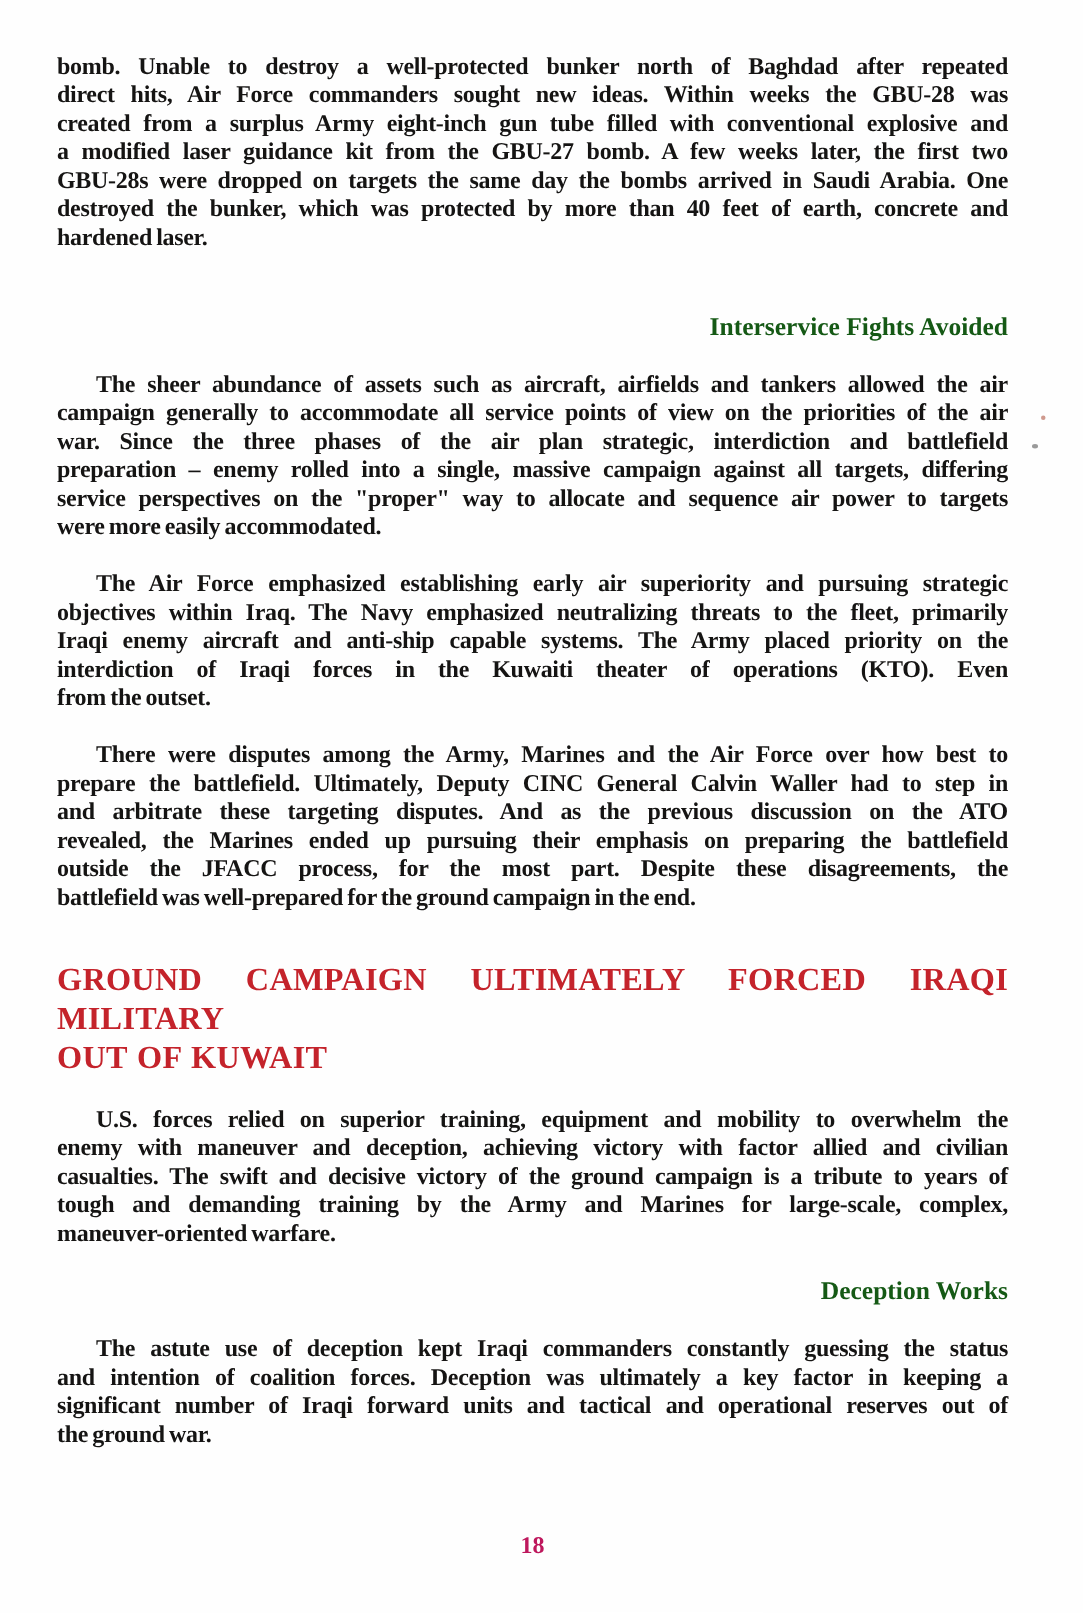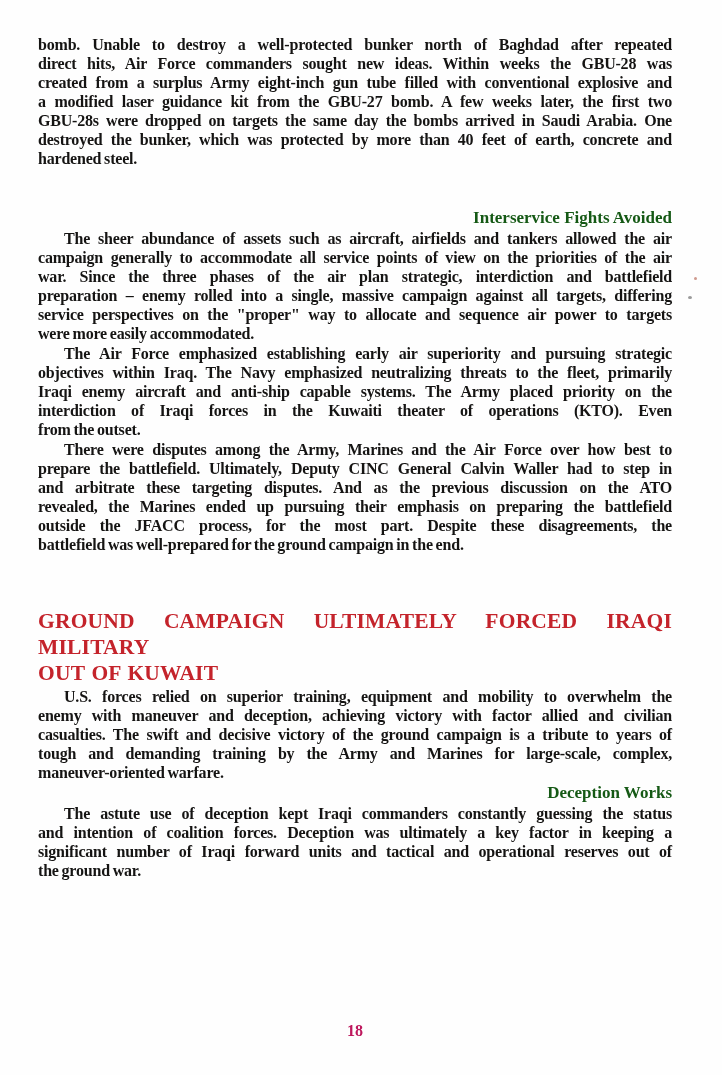--- a/index.html
+++ b/index.html
@@ -12,23 +12,23 @@
     font-family: "Liberation Serif", "DejaVu Serif", serif;
     font-weight: 700;
     color: #151413;
   }
   .content {
     position: absolute;
     left: 38px;
     top: 35px;
     width: 634px;
   }
-  .block + .block { margin-top: 1px; }
+  .block + .block { margin-top: 19px; }
   .content > .block:nth-child(2) { margin-top: 40px; }  
-  .content > .block:nth-child(6) { margin-top: 54px; }  
+  .content > .block:nth-child(6) { margin-top: 32px; }  
 
   .para {
     font-size: 16px;
     line-height: 19px;
     letter-spacing: -0.2px;
     word-spacing: -1px;
   }
   .pline { text-align: justify; text-align-last: justify; }
   .pline.last { text-align-last: left; }
   .pline.first { padding-left: 26px; }
@@ -71,21 +71,21 @@
 
 <div class="page">
   <div class="content">
       <div class="block para">
         <div class="pline first">bomb. Unable to destroy a well-protected bunker north of Baghdad after repeated</div>
         <div class="pline">direct hits, Air Force commanders sought new ideas. Within weeks the GBU-28 was</div>
         <div class="pline">created from a surplus Army eight-inch gun tube filled with conventional explosive and</div>
         <div class="pline">a modified laser guidance kit from the GBU-27 bomb. A few weeks later, the first two</div>
         <div class="pline">GBU-28s were dropped on targets the same day the bombs arrived in Saudi Arabia. One</div>
         <div class="pline">destroyed the bunker, which was protected by more than 40 feet of earth, concrete and</div>
-        <div class="pline last">hardened steel.</div>
+        <div class="pline last">hardened laser.</div>
       </div>
       <div class="block h-green">Interservice Fights Avoided</div>
       <div class="block para">
         <div class="pline first">The sheer abundance of assets such as aircraft, airfields and tankers allowed the air</div>
         <div class="pline">campaign generally to accommodate all service points of view on the priorities of the air</div>
         <div class="pline">war. Since the three phases of the air plan strategic, interdiction and battlefield</div>
         <div class="pline">preparation – enemy rolled into a single, massive campaign against all targets, differing</div>
         <div class="pline">service perspectives on the "proper" way to allocate and sequence air power to targets</div>
         <div class="pline last">were more easily accommodated.</div>
       </div>

